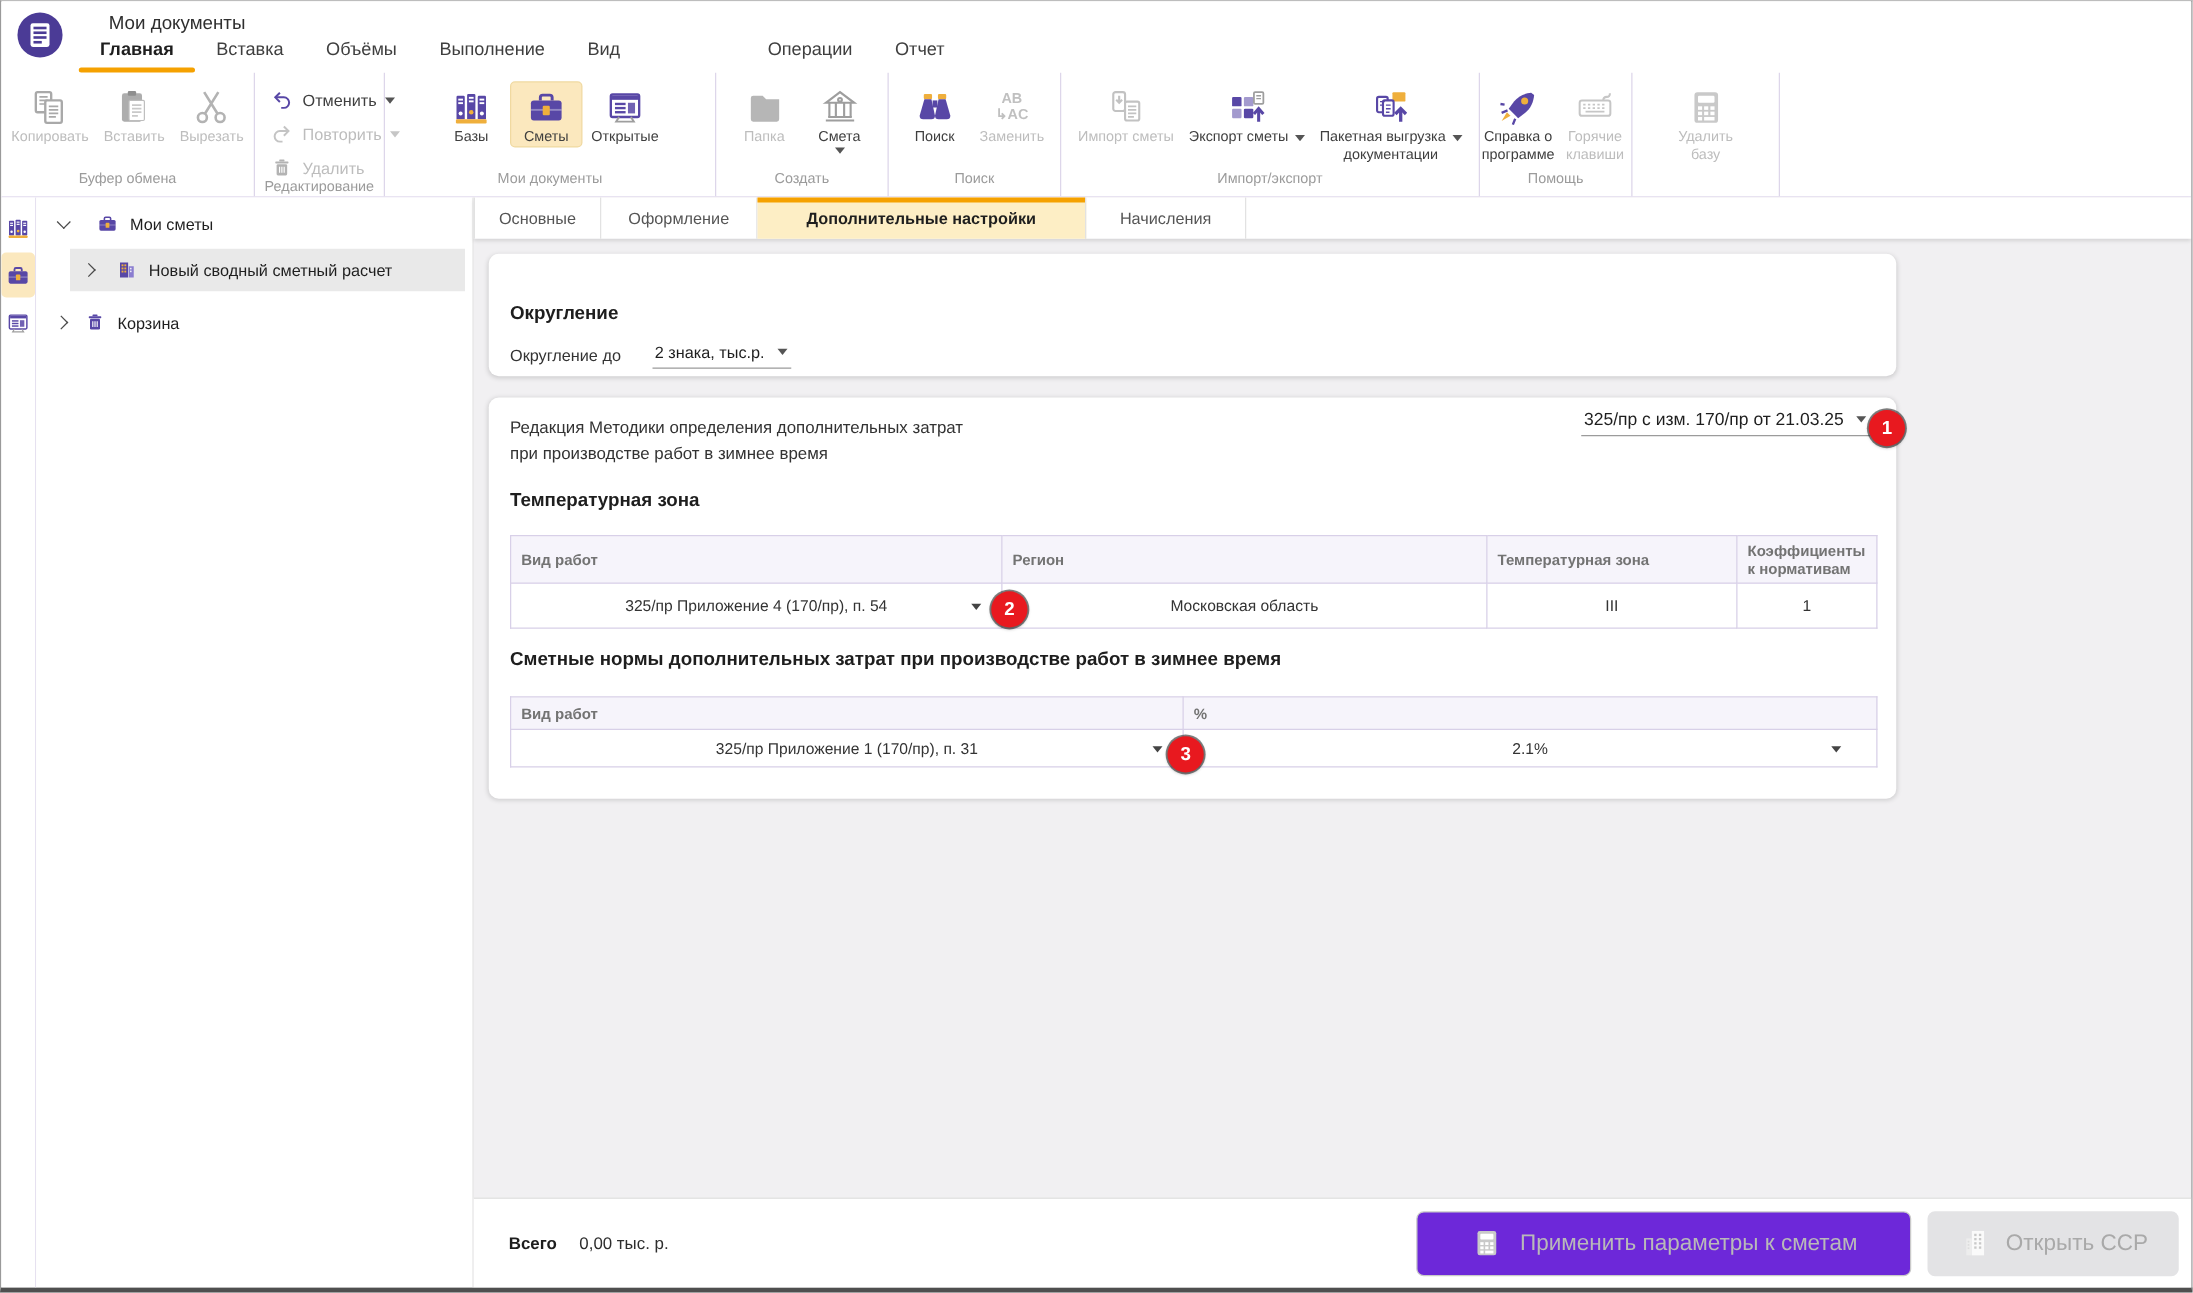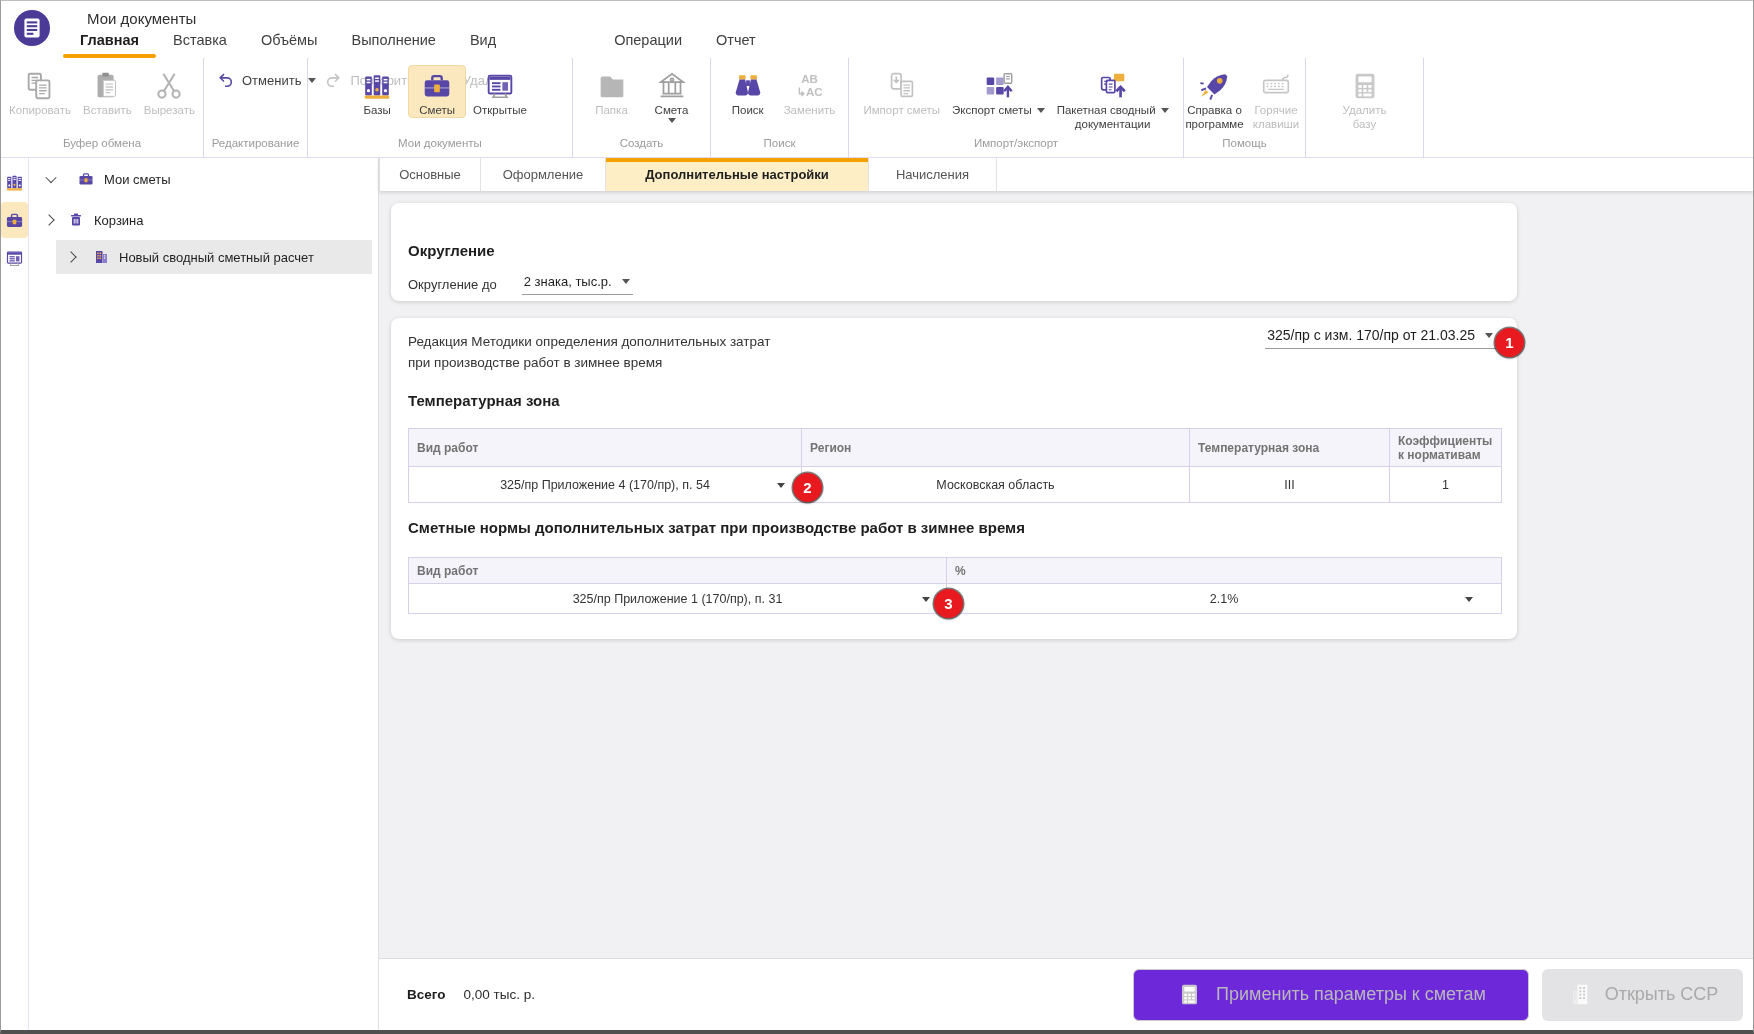--- a/index.html
+++ b/index.html
@@ -15,21 +15,21 @@
   .menu-tabs{position:absolute;left:62px;bottom:0;display:flex;align-items:flex-end;}
   .menu-tab{padding:6px 17px 10px;font-size:14.5px;color:#3f3f3f;position:relative;white-space:nowrap;cursor:default;}
   .menu-tab.active{font-weight:bold;color:#1e1e1e;}
   .menu-tab.active::after{content:"";position:absolute;left:0;right:0;bottom:0;height:4px;background:#F5A100;border-radius:2px;}
   .menu-tab.gap{margin-left:84px;}
 
   
   .ribbon{height:100px;display:flex;border-bottom:1px solid #e0dae e;border-bottom:1px solid #e2dcee;background:#fff;flex:0 0 auto;}
   .r-group{display:flex;flex-direction:column;border-right:1px solid #ddd6ea;flex:0 0 auto;}
   .r-items{flex:1;display:flex;justify-content:center;align-items:flex-start;padding-top:7px;gap:2px;}
-  .r-items.stacked{flex-direction:row;align-items:flex-start;justify-content:flex-start;padding:13px 0 0 12px;gap:8px;}
+  .r-items.stacked{flex-direction:column;align-items:flex-start;justify-content:flex-start;padding:13px 0 0 12px;gap:8px;}
   .r-glabel{height:20px;text-align:center;font-size:11.5px;color:#9b9b9b;padding-bottom:5px;}
   .r-item{display:flex;flex-direction:column;align-items:center;min-width:58px;padding:3px 4px 0;border-radius:4px;border:1px solid transparent;cursor:default;}
   .r-item.active{background:#FBE8BE;border-color:#f0d9a0;}
   .r-item .icon{width:34px;height:34px;display:block;}
   .r-item .icon svg{width:100%;height:100%;}
   .rlab{margin-top:1px;font-size:11.5px;line-height:13px;text-align:center;color:#3f3f3f;white-space:nowrap;display:flex;align-items:center;justify-content:center;gap:5px;}
   .r-item.disabled .rlab{color:#bdbdbd;}
   .r-row{display:flex;align-items:center;font-size:13px;color:#3f3f3f;gap:7px;cursor:default;}
   .r-row .icon{width:19px;height:19px;}
   .r-row .icon svg{width:100%;height:100%;}
@@ -348,21 +348,21 @@
                 <g fill="#fff" stroke="#5847A6" stroke-width="1.8">
                   <rect x="6" y="9" width="9" height="13" rx="1.5"></rect>
                   <rect x="11" y="12" width="9" height="13" rx="1.5"></rect>
                 </g>
                 <path d="M8.5 13h4M8.5 16h2" stroke="#5847A6" stroke-width="1.2"></path>
                 <path d="M13.5 16h4M13.5 19h4M13.5 22h3" stroke="#5847A6" stroke-width="1.2"></path>
                 <path d="M26 30V19" stroke="#5847A6" stroke-width="2.8"></path>
                 <path d="M21.5 23.5L26 19l4.5 4.5" fill="none" stroke="#5847A6" stroke-width="2.8"></path>
               </svg></span>
             <div class="rlab">
-              <span>Пакетная сводный</span>
+              <span>Пакетная выгрузка</span>
               <span class="tri sm"></span>
             </div>
             <div class="rlab">
               <span>документации</span>
             </div>
           </div>
         </div>
         <div class="r-glabel">Импорт/экспорт</div>
       </div>
       <div class="r-group" style="width: 122px;">
@@ -476,51 +476,51 @@
         <div class="tree-row r0">
           <span class="chev down"></span>
           <span class="icon"><svg viewBox="0 0 36 36">
               <path d="M13 12V9.5a2 2 0 0 1 2-2h6a2 2 0 0 1 2 2V12" fill="none" stroke="#5847A6" stroke-width="2.5"></path>
               <rect x="5" y="12" width="26" height="17" rx="2.5" fill="#5847A6"></rect>
               <rect x="5" y="19.2" width="26" height="1.6" fill="#ffffff" opacity=".35"></rect>
               <rect x="15" y="16.5" width="6" height="8" rx="1" fill="#EFAF3C"></rect>
             </svg></span>
           <span>Мои сметы</span>
         </div>
-        <div class="tree-row r2">
-          <span class="chev right"></span>
-          <span class="icon"><svg viewBox="0 0 36 36">
-              <rect x="10" y="12" width="16" height="17" rx="2" fill="#5847A6"></rect>
-              <rect x="8" y="8" width="20" height="3" rx="1" fill="#5847A6"></rect>
-              <rect x="14" y="5" width="8" height="3" rx="1" fill="#5847A6"></rect>
-              <g stroke="#fff" stroke-width="1.8">
-                <path d="M14.5 16v9M18 16v9M21.5 16v9"></path>
-              </g>
-            </svg></span>
-          <span>Корзина</span>
-        </div>
         <div class="tree-row r1 selected">
           <span class="chev right"></span>
           <span class="icon"><svg viewBox="0 0 36 36">
               <rect x="8" y="6" width="13" height="24" fill="#5847A6"></rect>
               <rect x="22" y="12" width="8" height="18" fill="#8a7dd0"></rect>
               <g fill="#EFAF3C">
                 <rect x="10.5" y="9" width="3" height="3"></rect>
                 <rect x="15" y="9" width="3" height="3"></rect>
                 <rect x="10.5" y="14" width="3" height="3"></rect>
                 <rect x="15" y="14" width="3" height="3"></rect>
                 <rect x="10.5" y="19" width="3" height="3"></rect>
                 <rect x="15" y="19" width="3" height="3"></rect>
               </g>
               <g fill="#fff" opacity=".85">
                 <rect x="24" y="14.5" width="2.5" height="2.5"></rect>
                 <rect x="24" y="19" width="2.5" height="2.5"></rect>
               </g>
             </svg></span>
           <span>Новый сводный сметный расчет</span>
+        </div>
+        <div class="tree-row r2">
+          <span class="chev right"></span>
+          <span class="icon"><svg viewBox="0 0 36 36">
+              <rect x="10" y="12" width="16" height="17" rx="2" fill="#5847A6"></rect>
+              <rect x="8" y="8" width="20" height="3" rx="1" fill="#5847A6"></rect>
+              <rect x="14" y="5" width="8" height="3" rx="1" fill="#5847A6"></rect>
+              <g stroke="#fff" stroke-width="1.8">
+                <path d="M14.5 16v9M18 16v9M21.5 16v9"></path>
+              </g>
+            </svg></span>
+          <span>Корзина</span>
         </div>
       </div>
 
     <div class="content">
       <div class="doc-tabs" id="docTabs">
           <div class="doc-tab" style="width: 102px;">Основные</div>
           <div class="doc-tab" style="width: 125px;">Оформление</div>
           <div class="doc-tab active" style="width: 263px;">Дополнительные настройки</div>
           <div class="doc-tab" style="width: 128px;">Начисления</div>
         </div>

